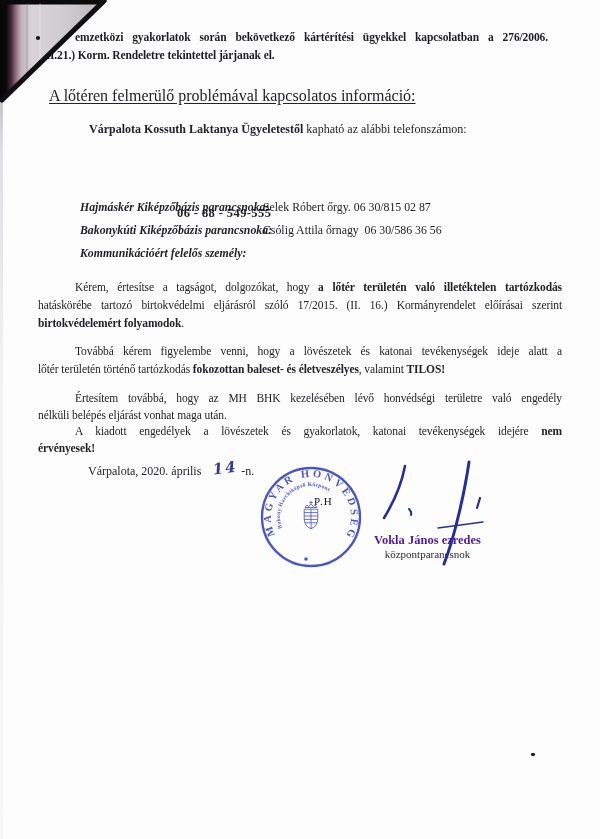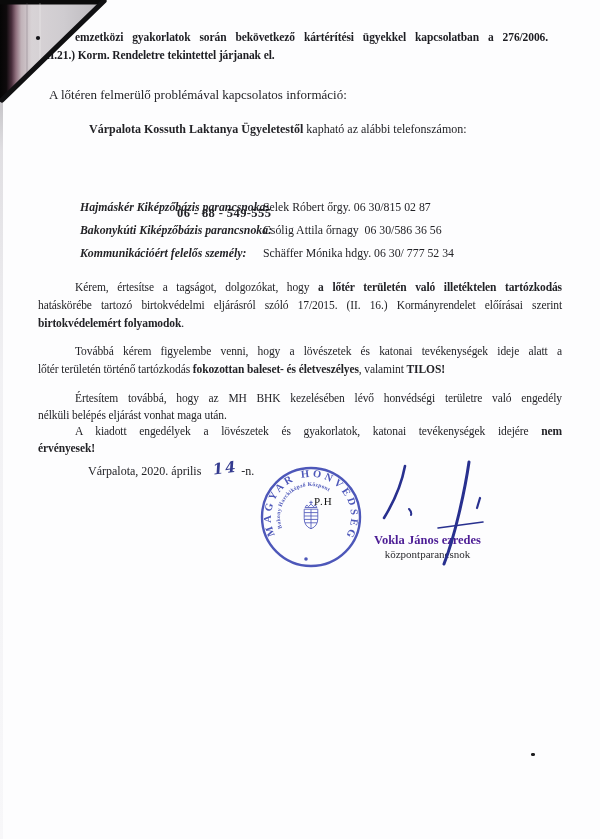--- a/index.html
+++ b/index.html
@@ -10,21 +10,21 @@
     color:#232327;
   }
   .abs{position:absolute;}
   .b{font-weight:700;}
   .para{position:absolute;left:38px;width:524px;font-size:11.5px;letter-spacing:-0.1px;}
   .para .ln{line-height:18px;text-align:justify;text-align-last:justify;}
   .para.tight .ln{line-height:16.5px;}
   .para .ln.last{text-align-last:left;}
   .para .ln.ind{padding-left:37px;}
   .intro{width:510px;font-weight:700;color:#1d1d22;}
-  .heading{font-size:13px;text-underline-offset:2px;}
+  .heading{font-size:16px;text-decoration:underline;text-underline-offset:2px;}
   .dutyline{font-size:12px;}
   .phone{font-size:12.5px;font-weight:700;letter-spacing:.4px;margin-top:44px;}
   .contact-row{position:absolute;left:80px;width:480px;font-size:11.8px;height:23px;}
   .contact-label{position:absolute;left:0;font-weight:700;font-style:italic;}
   .contact-value{position:absolute;left:183px;white-space:pre;}
   .dateline{font-size:12px;white-space:nowrap;}
   .hand-day{
     display:inline-block;font-family:"DejaVu Serif",serif;font-style:italic;
     font-size:15px;font-weight:700;color:#333a8f;
     transform:rotate(-7deg) translateY(-2px);margin:0 3px 0 12px;letter-spacing:2px;
@@ -63,21 +63,20 @@
   <div class="contact-row" style="top:200px;">
     <span class="contact-label">Hajmáskér Kiképzőbázis parancsnoka:</span>
     <span class="contact-value">Selek Róbert őrgy. 06 30/815 02 87</span>
   </div>
   <div class="contact-row" style="top:223px;">
     <span class="contact-label">Bakonykúti Kiképzőbázis parancsnoka:</span>
     <span class="contact-value">Csólig Attila őrnagy  06 30/586 36 56</span>
   </div>
   <div class="contact-row" style="top:246px;">
     <span class="contact-label">Kommunikációért felelős személy:</span>
-    <span class="contact-value">Schäffer Mónika hdgy. 06 30/ 777 52 34</span>
   </div>
 
   <div class="para" style="top:278px;">
     <div class="ln ind"><span>Kérem, értesítse a tagságot, dolgozókat, hogy </span><span class="b">a lőtér területén való illetéktelen tartózkodás</span></div>
     <div class="ln"><span>hatáskörébe tartozó birtokvédelmi eljárásról szóló 17/2015. (II. 16.) Kormányrendelet előírásai szerint</span></div>
     <div class="ln last"><span class="b">birtokvédelemért folyamodok</span><span>.</span></div>
   </div>
 
   <div class="para" style="top:342px;">
     <div class="ln ind"><span>Továbbá kérem figyelembe venni, hogy a lövészetek és katonai tevékenységek ideje alatt a</span></div>

